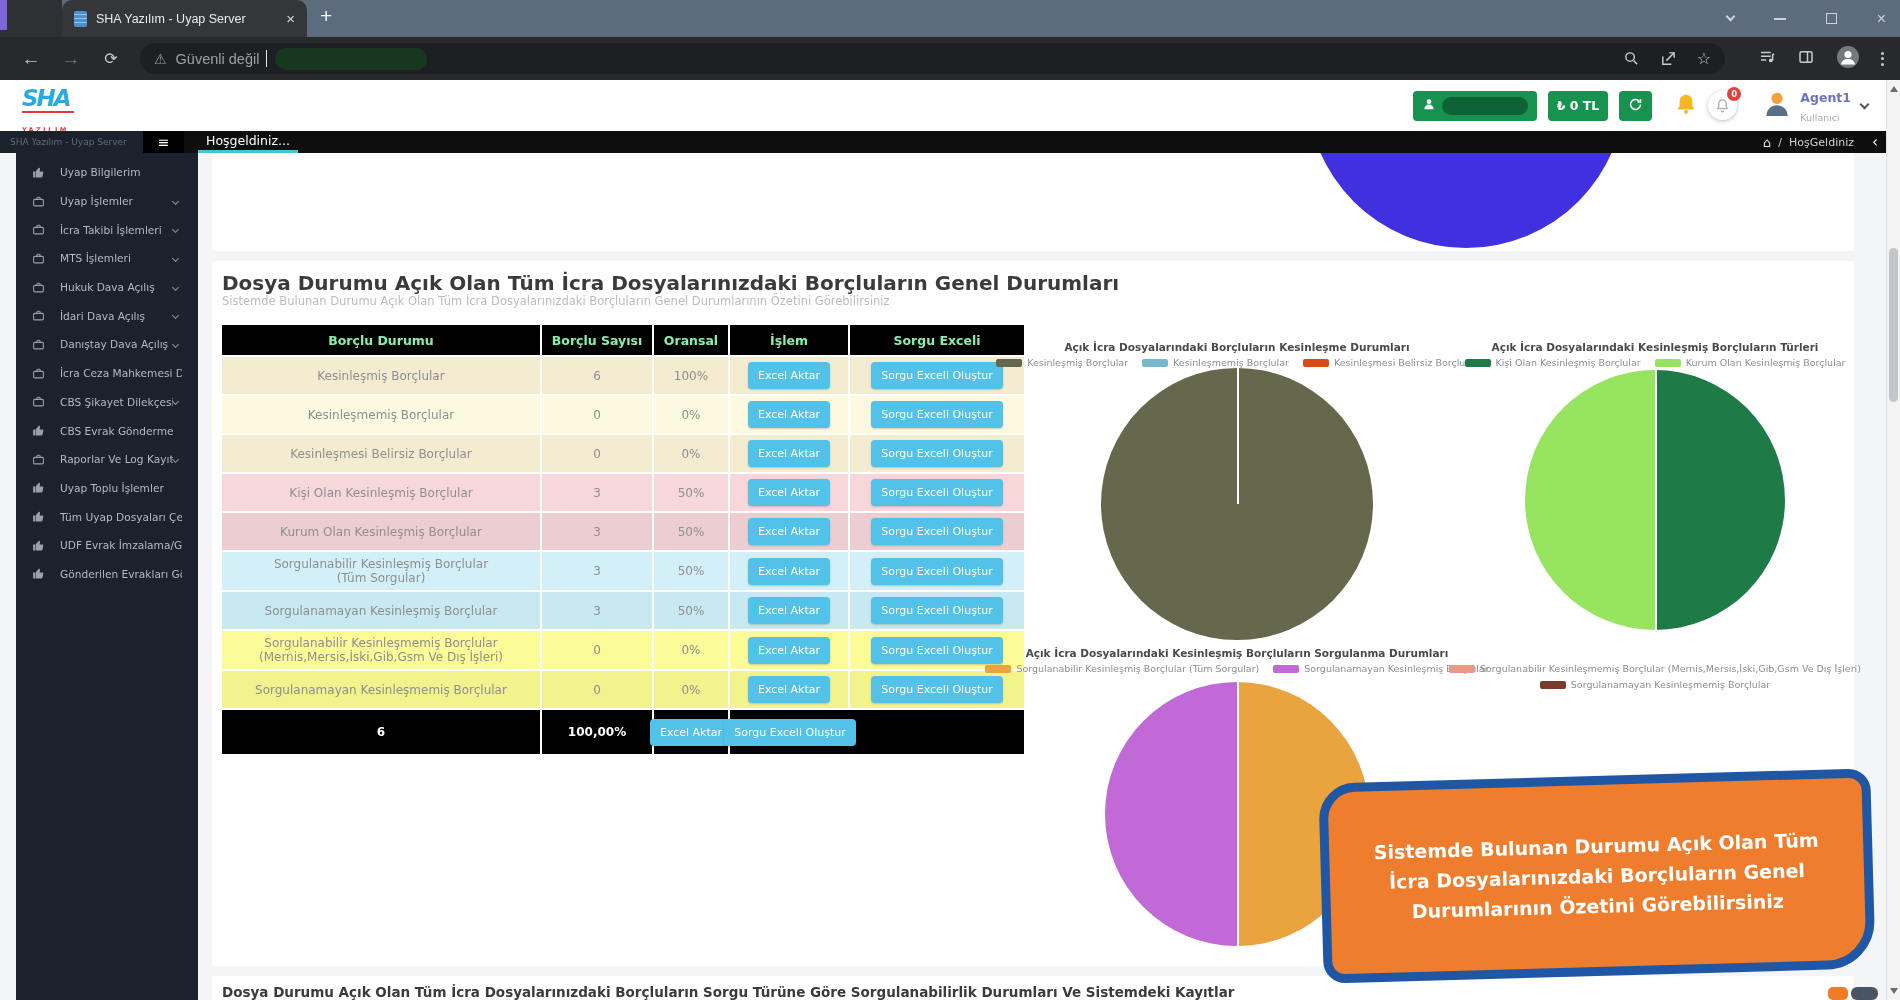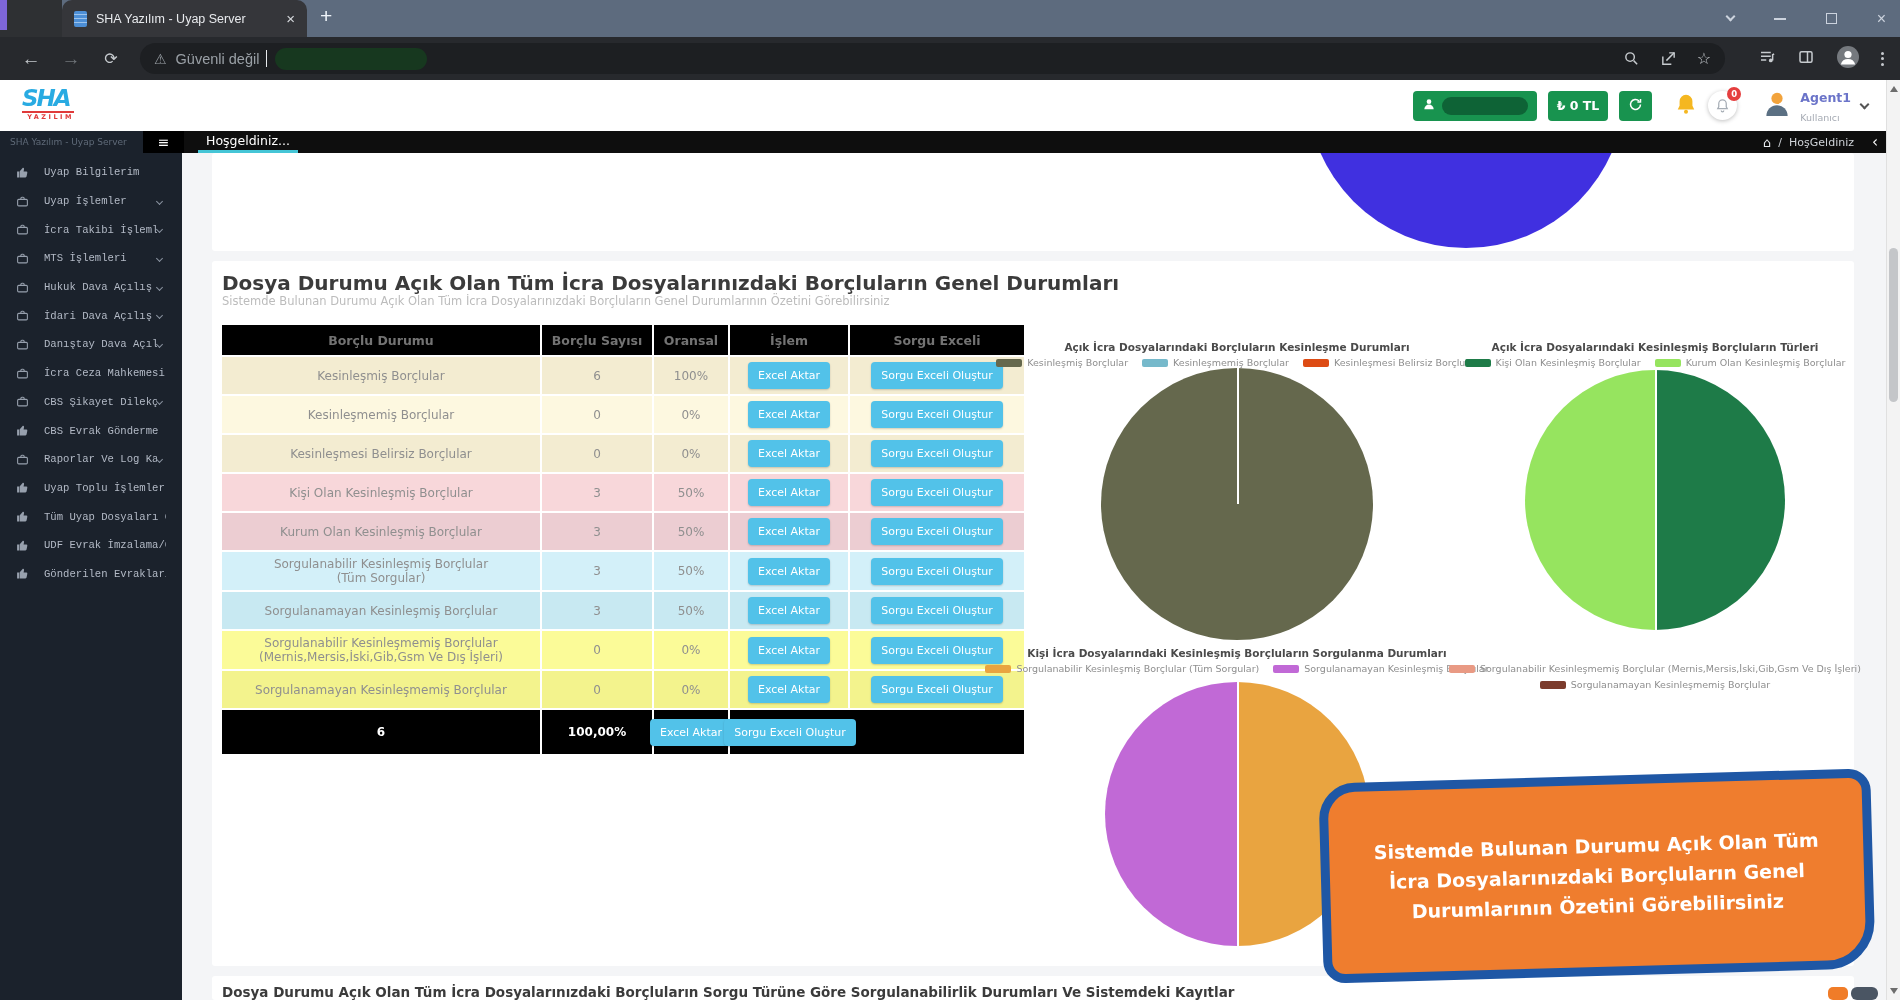--- a/index.html
+++ b/index.html
@@ -33,21 +33,21 @@
   .omni-spacer{flex:1;}
   .omni-ic{margin-left:20px;display:flex;align-items:center;}
   .tb-right{position:absolute;right:16px;top:0;height:43px;display:flex;align-items:center;gap:21px;}
   .kebab{display:flex;flex-direction:column;gap:2.5px;}
   .kebab i{width:3px;height:3px;border-radius:50%;background:#c6cace;}
 
   
   .appheader{position:absolute;left:0;top:80px;width:1900px;height:51px;background:#fff;}
   .logo{position:absolute;left:22px;top:7px;line-height:1;}
   .logo-sha{display:block;font-style:italic;font-weight:900;font-size:23px;letter-spacing:-2px;color:#29abe2;}
-  .logo-sub{display:block;font-size:6.5px;font-weight:700;letter-spacing:2.5px;color:#e03a3a;border-top:2px solid #e03a3a;margin-top:1px;padding-top:1px;text-align:right;width:52px;}
+  .logo-sub{display:block;font-size:6.5px;font-weight:700;letter-spacing:2.5px;color:#e03a3a;border-top:2px solid #e03a3a;margin-top:1px;padding-top:14px;text-align:left;width:52px;}
   .hdr-right{position:absolute;right:28px;top:10px;display:flex;align-items:center;gap:11px;height:31px;}
   .gbtn{height:30px;background:#18934f;border:none;border-radius:4px;color:#fff;display:flex;align-items:center;justify-content:center;padding:0 9px;gap:6px;font-family:"DejaVu Sans",sans-serif;cursor:pointer;}
   .gbtn-redacted{width:86px;height:18px;border-radius:9px;background:#0e6336;}
   .gbtn-balance{font-size:12.5px;font-weight:700;white-space:nowrap;}
   .bell-amber{margin-left:12px;}
   .bell-chip{position:relative;width:29px;height:29px;border-radius:50%;background:#fff;box-shadow:0 1px 4px rgba(0,0,0,.25);display:flex;align-items:center;justify-content:center;}
   .badge{position:absolute;top:-4px;right:-4px;width:14px;height:14px;border-radius:50%;background:#e53e3e;color:#fff;font-size:8.5px;font-weight:700;display:flex;align-items:center;justify-content:center;}
   .userbox{margin-left:14px;display:flex;align-items:center;gap:8px;}
   .uname{font-size:12.5px;font-weight:700;color:#6b74c9;line-height:1.15;}
   .urole{font-size:9.5px;color:#a6abb4;}
@@ -56,40 +56,40 @@
   
   .appbar{position:absolute;left:0;top:131px;width:1900px;height:22px;background:#0e0e0e;}
   .sb-header{position:absolute;left:0;top:131px;width:143px;height:22px;background:#1b222c;display:flex;align-items:center;padding-left:10px;color:#5f6a78;font-size:9px;white-space:nowrap;overflow:hidden;}
   .hamburger{position:absolute;left:143px;top:131px;width:41px;height:22px;background:#000;color:#fff;display:flex;align-items:center;justify-content:center;font-size:14px;cursor:pointer;}
   .tab-hos{position:absolute;left:198px;top:131px;height:22px;color:#fff;font-size:12.5px;display:flex;align-items:center;padding:0 8px;border-bottom:3px solid #45c5d6;cursor:pointer;}
   .breadcrumb{position:absolute;right:46px;top:131px;height:22px;display:flex;align-items:center;gap:7px;color:#cfd3d8;font-size:11px;}
   .crumb-home{font-size:13px;color:#e7eaee;}
   .crumb-chevl{position:absolute;right:22px;top:131px;height:22px;display:flex;align-items:center;color:#fff;font-size:15px;}
 
   
-  .sidebar{position:absolute;left:0;top:153px;width:182px;height:847px;background:#1b222c;padding-top:5px;font-family:Liberation Mono, monospace;}
+  .sidebar{position:absolute;left:16px;top:153px;width:182px;height:847px;background:#1b222c;padding-top:5px;}
   .sb-item{height:28.7px;display:flex;align-items:center;padding:0 16px;cursor:pointer;}
   .sb-ico{width:28px;flex:none;display:flex;align-items:center;}
   .sb-label{font-size:10.6px;color:#b3bac6;white-space:nowrap;overflow:hidden;flex:1;}
   .sb-chev{display:inline-block;width:5px;height:5px;border-right:1.6px solid #8a93a0;border-bottom:1.6px solid #8a93a0;transform:rotate(45deg);margin-right:4px;flex:none;}
 
   
   .card{position:absolute;background:#fff;border-radius:3px;}
   .card1{left:212px;top:153px;width:1642px;height:98px;overflow:hidden;}
   .bluepie{position:absolute;left:1095px;top:-223px;width:318px;height:318px;border-radius:50%;background:#4030e0;}
   .card2{left:212px;top:261px;width:1642px;height:705px;}
   .card3{left:212px;top:976px;width:1642px;height:24px;}
   .sec-title{position:absolute;left:10px;top:10px;font-size:20px;font-weight:700;color:#3b3b3b;}
   .sec-sub{position:absolute;left:10px;top:33px;font-size:11.5px;color:#bcbcbc;}
   .sec2-title{position:absolute;left:10px;top:8px;font-size:13.5px;font-weight:700;color:#3b3b3b;white-space:nowrap;}
 
   
   .dtable{position:absolute;left:10px;top:64px;width:802px;font-size:12px;}
   .trow,.thead,.tfoot{display:grid;grid-template-columns:320px 112px 76px 120px 174px;border-bottom:2px solid #fff;}
-  .thead{background:#000;color:#737373;font-weight:700;font-size:12.5px;}
+  .thead{background:#000;color:#86efac;font-weight:700;font-size:12.5px;}
   .thead .tc{min-height:30px;}
   .tfoot{background:#000;color:#fff;font-weight:700;}
   .tfoot .tc{min-height:44px;}
   .tc{display:flex;flex-direction:column;align-items:center;justify-content:center;text-align:center;padding:5px 6px;border-right:2px solid #fff;min-height:37px;color:inherit;}
   .tc:last-child{border-right:none;}
   .trow .tc{color:#8f8f8f;}
   .bg-tan{background:#f3ecd1;} .bg-cream{background:#fdf8e0;}
   .bg-pink1{background:#f8d7da;} .bg-pink2{background:#eccdd2;}
   .bg-blue1{background:#d3f0f9;} .bg-blue2{background:#c8e9f2;}
   .bg-yel1{background:#fbfb98;} .bg-yel2{background:#f3f38d;}
@@ -560,21 +560,21 @@
           <span class="sw sw-dgreen"></span>
           <span>Kişi Olan Kesinleşmiş Borçlular</span>
         </span>
       <span class="leg-it">
           <span class="sw sw-lgreen"></span>
           <span>Kurum Olan Kesinleşmiş Borçlular</span>
         </span>
     </div>
     <div class="pie pie2"></div>
 
-    <div class="ctitle" style="left:805px;top:386px">Kişi İcra Dosyalarındaki Kesinleşmiş Borçluların Sorgulanma Durumları</div>
+    <div class="ctitle" style="left:805px;top:386px">Açık İcra Dosyalarındaki Kesinleşmiş Borçluların Sorgulanma Durumları</div>
     <div class="legend" style="left:745px;top:402px">
       <span class="leg-it">
           <span class="sw sw-orange"></span>
           <span>Sorgulanabilir Kesinleşmiş Borçlular (Tüm Sorgular)</span>
         </span>
       <span class="leg-it">
           <span class="sw sw-purple"></span>
           <span>Sorgulanamayan Kesinleşmiş Borçlular</span>
         </span>
     </div>

